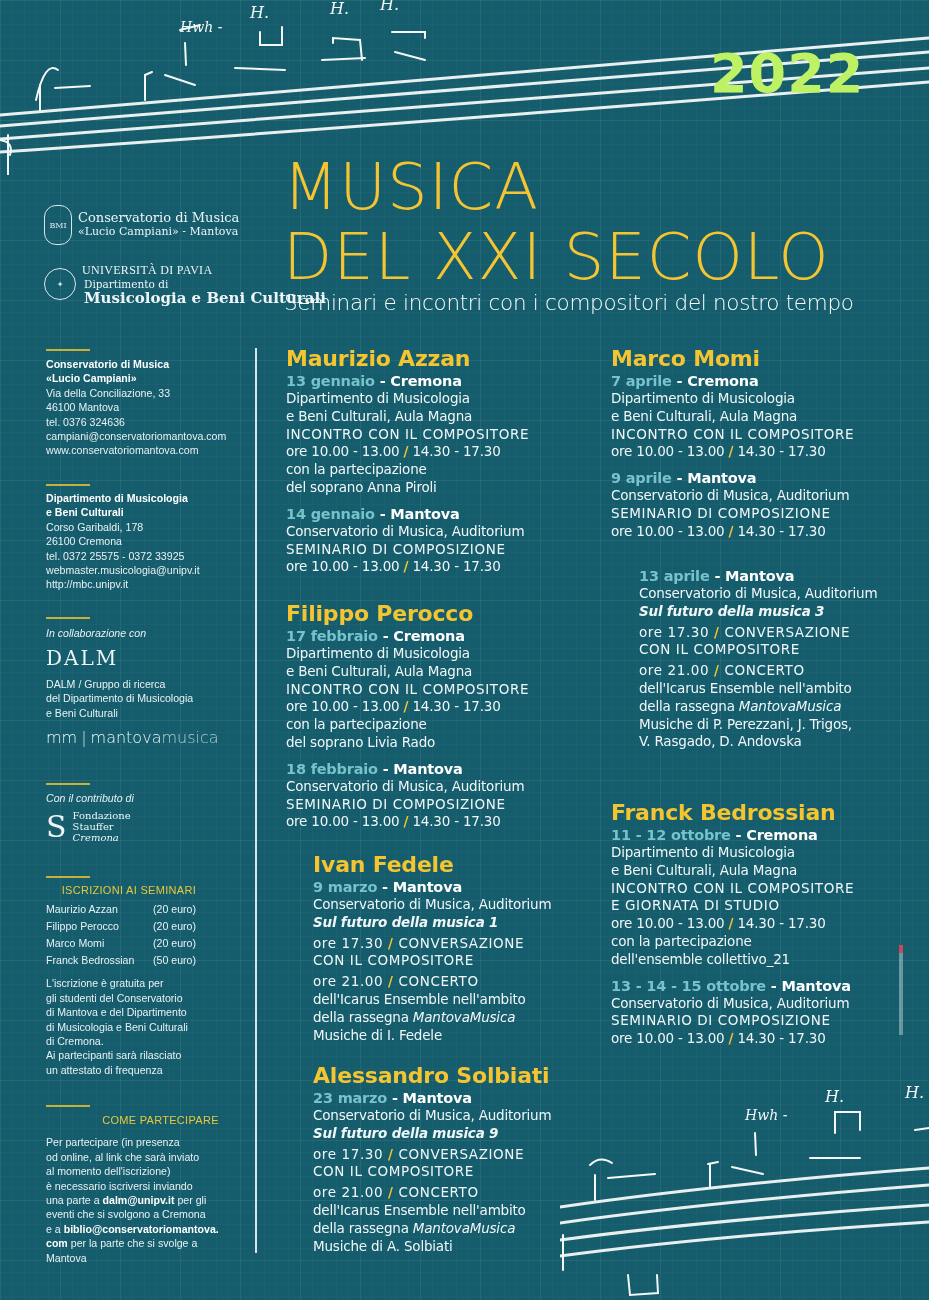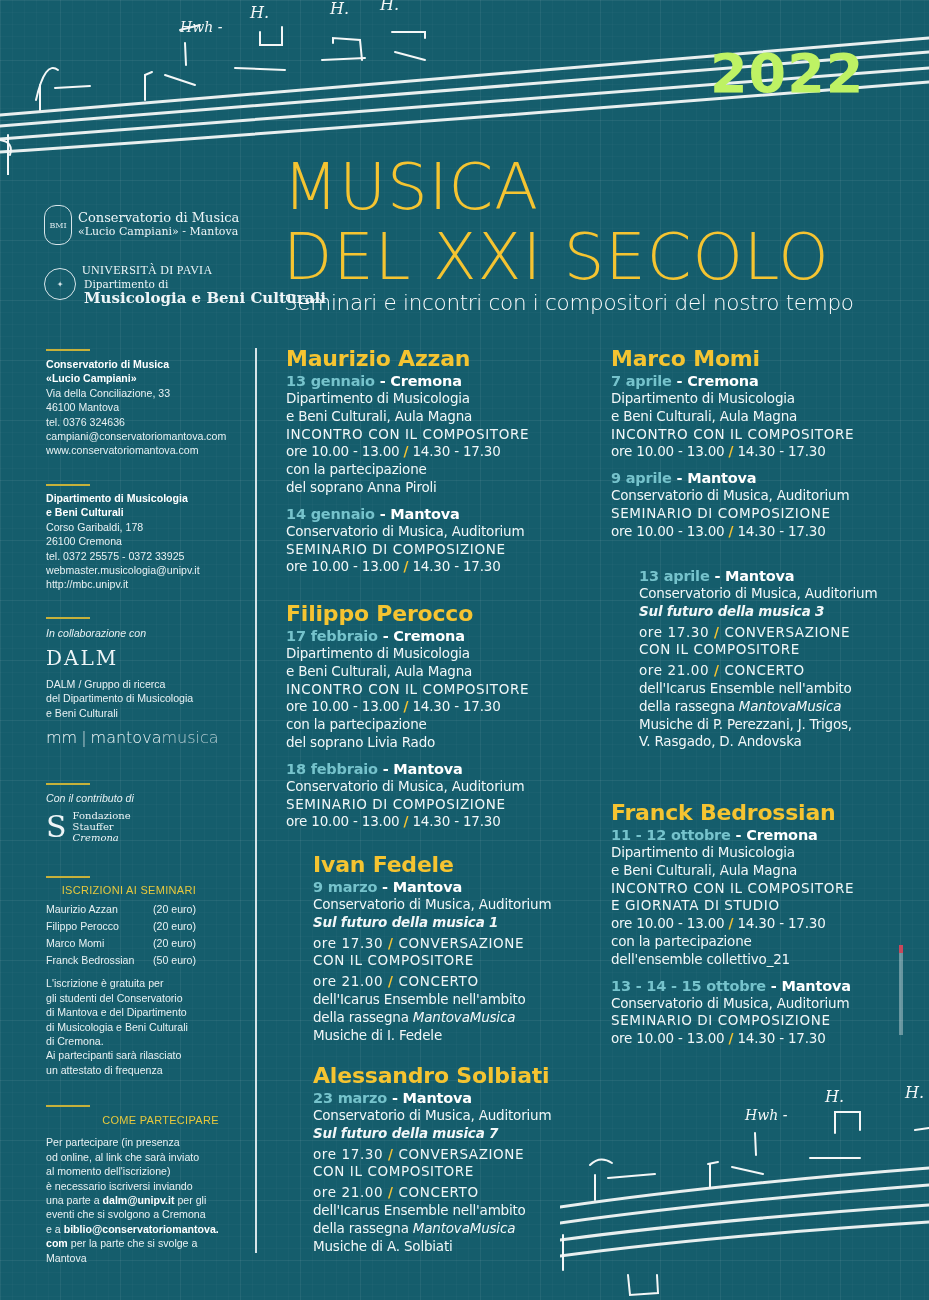--- a/index.html
+++ b/index.html
@@ -296,21 +296,21 @@
   <div class="mt caps"><span>ore 21.00 </span><span class="slash">/</span><span> CONCERTO</span></div>
   <div>dell'Icarus Ensemble nell'ambito</div>
   <div><span>della rassegna </span><i>MantovaMusica</i></div>
   <div>Musiche di I. Fedele</div>
 </div>
 
 <div class="ev" style="left:313px;top:1063px">
   <div class="name">Alessandro Solbiati</div>
   <div class="date"><span class="d">23 marzo</span><span class="c"> - </span><span class="c">Mantova</span></div>
   <div>Conservatorio di Musica, Auditorium</div>
-  <div class="bi">Sul futuro della musica 7</div>
+  <div class="bi">Sul futuro della musica 9</div>
   <div class="mt caps"><span>ore 17.30 </span><span class="slash">/</span><span> CONVERSAZIONE</span></div>
   <div class="caps">CON IL COMPOSITORE</div>
   <div class="mt caps"><span>ore 21.00 </span><span class="slash">/</span><span> CONCERTO</span></div>
   <div>dell'Icarus Ensemble nell'ambito</div>
   <div><span>della rassegna </span><i>MantovaMusica</i></div>
   <div>Musiche di A. Solbiati</div>
 </div>
 
 <div class="ev" style="left:611px;top:346px">
   <div class="name">Marco Momi</div>

